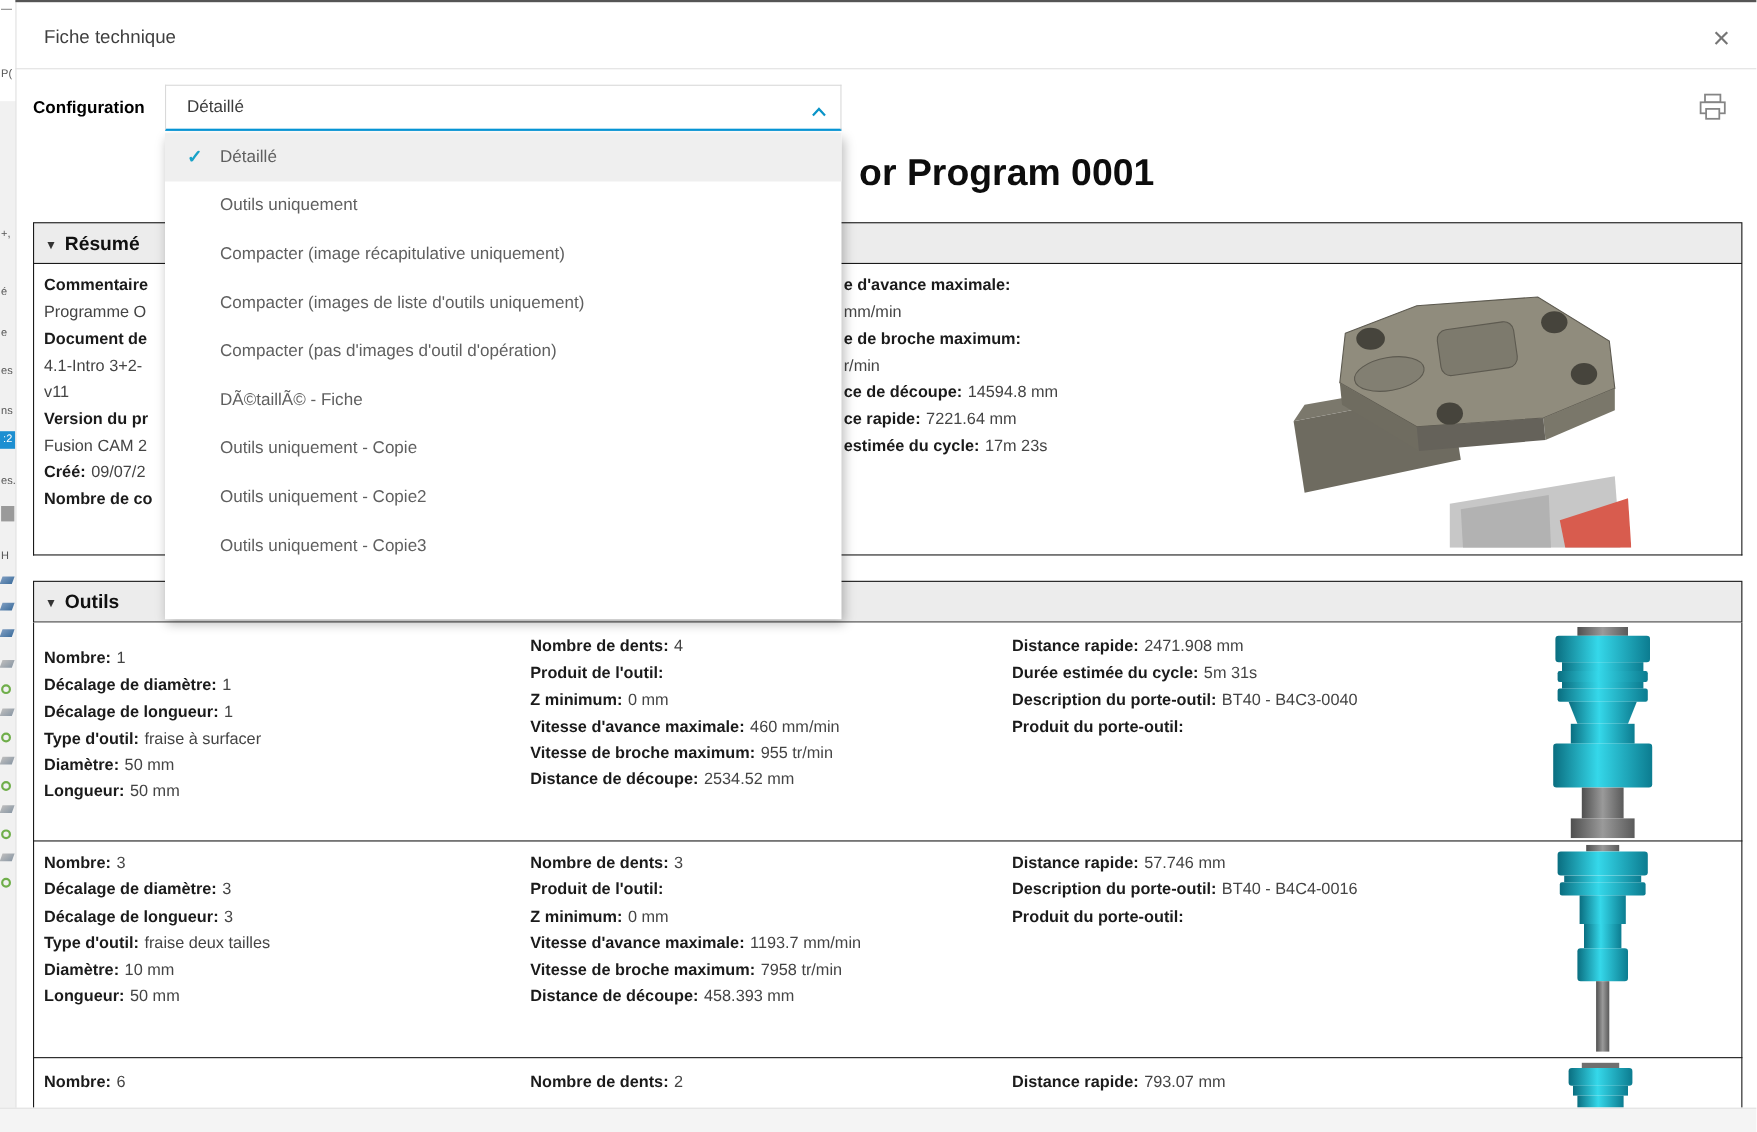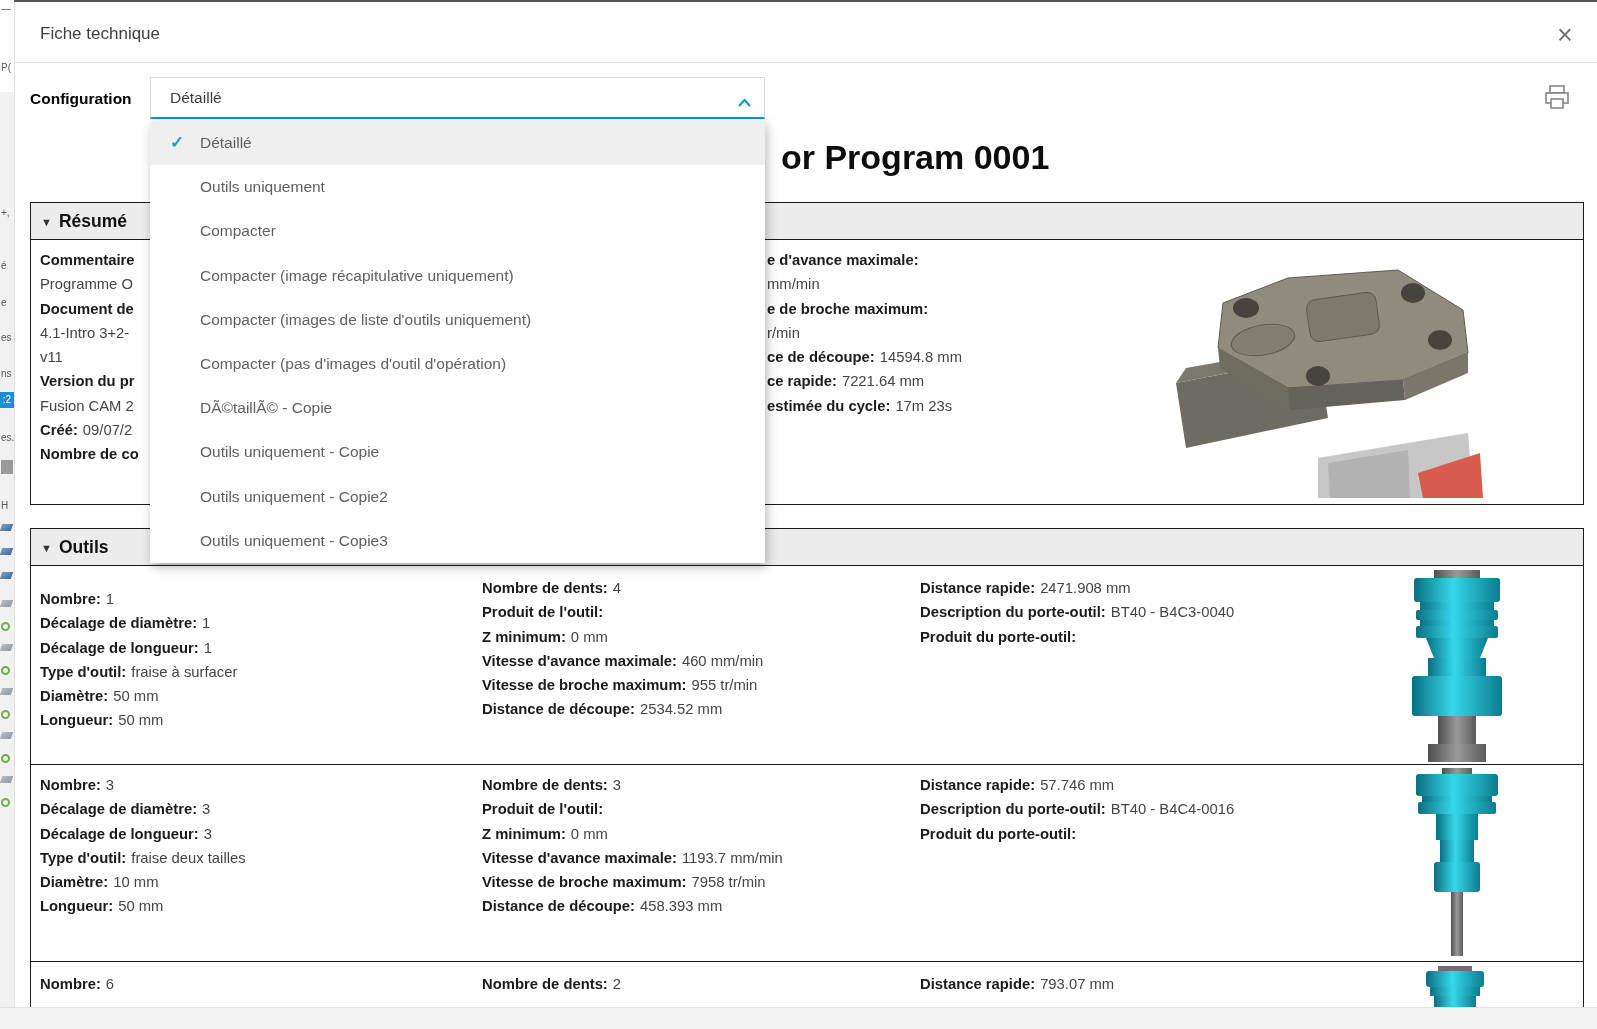--- a/index.html
+++ b/index.html
@@ -180,20 +180,21 @@
   <div class="col" style="left:482px;top:576px;">
     <div class="kv"><b>Nombre de dents:</b><span>4</span></div>
     <div class="kv"><b>Produit de l'outil:</b><span></span></div>
     <div class="kv"><b>Z minimum:</b><span>0 mm</span></div>
     <div class="kv"><b>Vitesse d'avance maximale:</b><span>460 mm/min</span></div>
     <div class="kv"><b>Vitesse de broche maximum:</b><span>955 tr/min</span></div>
     <div class="kv"><b>Distance de découpe:</b><span>2534.52 mm</span></div>
   </div>
   <div class="col" style="left:920px;top:576px;">
     <div class="kv"><b>Distance rapide:</b><span>2471.908 mm</span></div>
+    <div class="kv"><b>Durée estimée du cycle:</b><span>5m 31s</span></div>
     <div class="kv"><b>Description du porte-outil:</b><span>BT40 - B4C3-0040</span></div>
     <div class="kv"><b>Produit du porte-outil:</b><span></span></div>
   </div>
   <div class="abs" style="left:1392px;top:570px;">
     <svg width="130" height="192" viewBox="0 0 130 192">
       <defs>
         <linearGradient id="teal1" x1="0" x2="1" y1="0" y2="0">
           <stop offset="0" stop-color="#0a6e80"></stop>
             <stop offset="0.45" stop-color="#35d8ea"></stop>
             <stop offset="1" stop-color="#0c7c90"></stop>
@@ -288,25 +289,24 @@
       <rect x="14" y="30" width="42" height="11" fill="url(#teal3)"></rect>
     </svg>
   </div>
 
   <div class="abs menu">
     <div class="mitem selected">
       <span class="mcheck">✓</span>
       <span>Détaillé</span>
     </div>
     <div class="mitem"><span>Outils uniquement</span></div>
-    <div class="mitem"><span>Compacter</span></div>
     <div class="mitem"><span>Compacter (image récapitulative uniquement)</span></div>
     <div class="mitem"><span>Compacter (images de liste d'outils uniquement)</span></div>
     <div class="mitem"><span>Compacter (pas d'images d'outil d'opération)</span></div>
-    <div class="mitem"><span>DÃ©taillÃ© - Copie</span></div>
+    <div class="mitem"><span>DÃ©taillÃ© - Fiche</span></div>
     <div class="mitem"><span>Outils uniquement - Copie</span></div>
     <div class="mitem"><span>Outils uniquement - Copie2</span></div>
     <div class="mitem"><span>Outils uniquement - Copie3</span></div>
   </div>
 
   <div class="abs bstrip">
     
     
     
     

